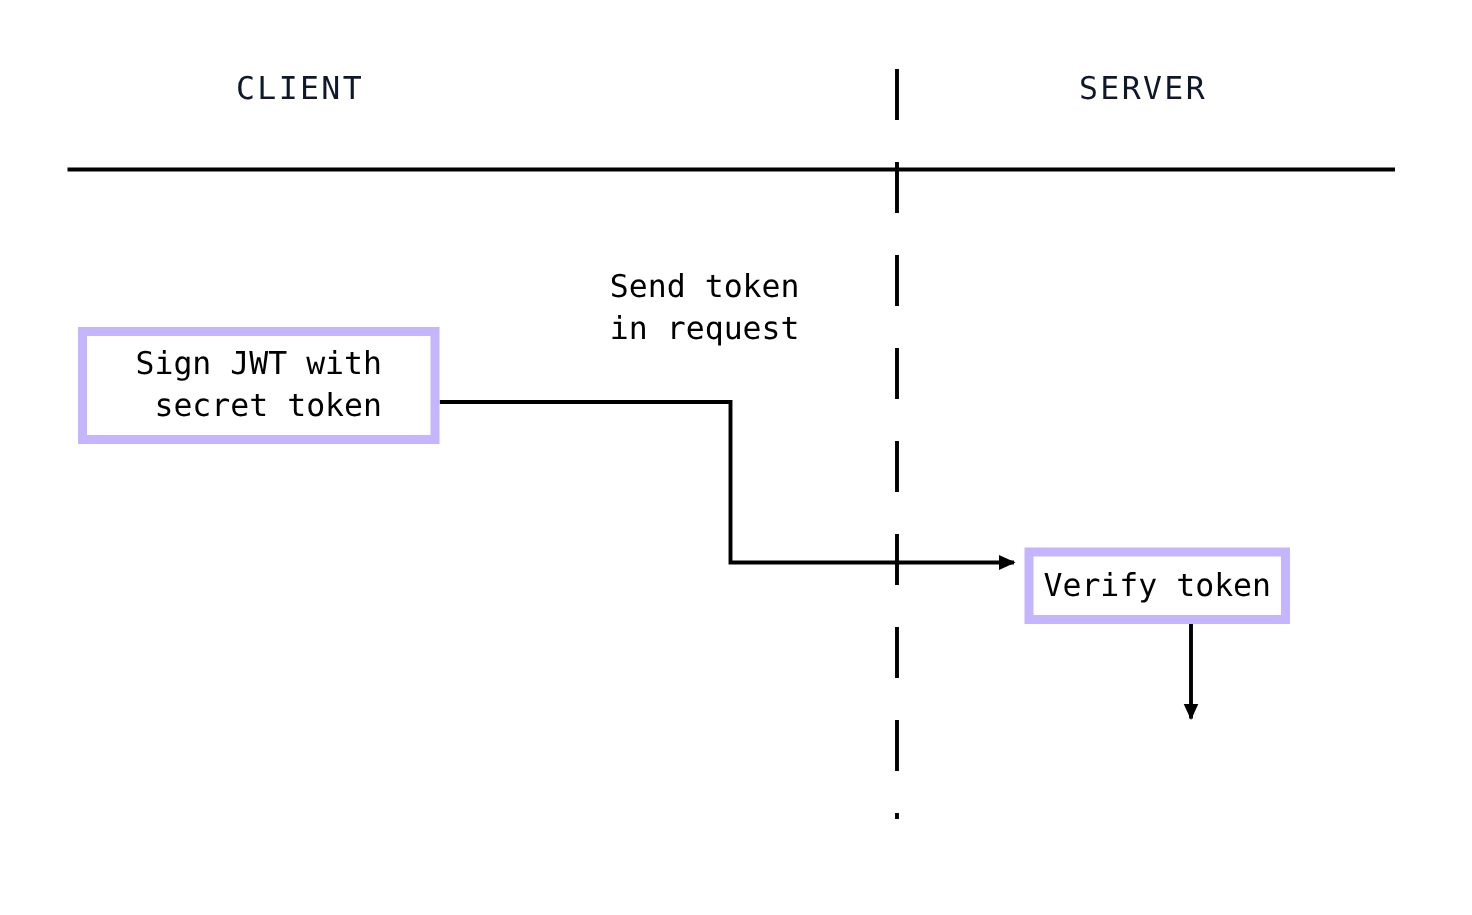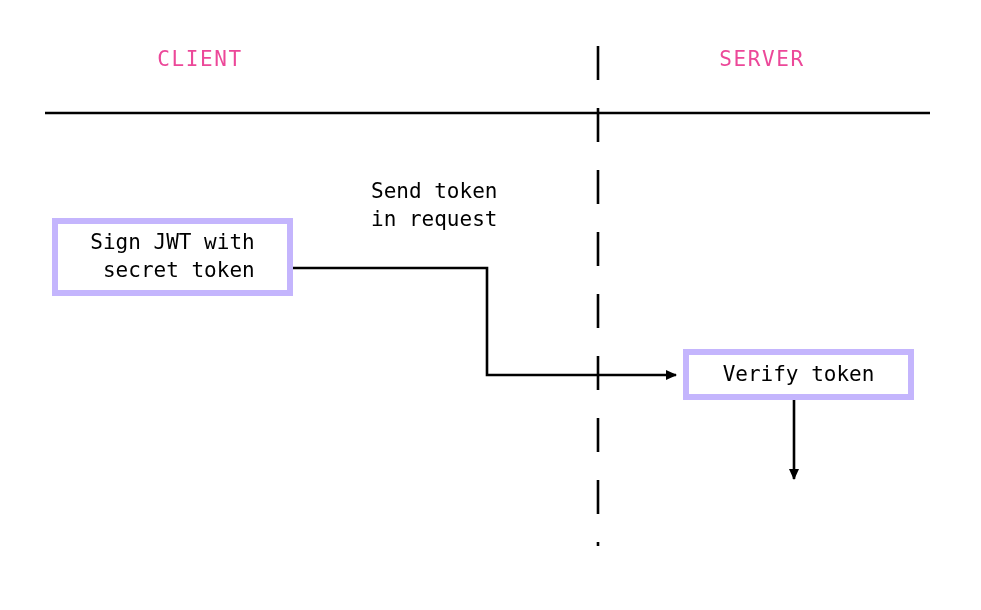--- a/index.html
+++ b/index.html
@@ -23,21 +23,21 @@
     left: 0;
     top: 0;
     width: 981px;
     height: 610px;
   }
   .lane-label {
     position: absolute;
     font-family: "DejaVu Sans Mono", "Liberation Mono", monospace;
     font-size: 21px;
     letter-spacing: 1.6px;
-    color: #ec4899;
+    color: #0f172a;
     white-space: pre;
     text-align: center;
   }
   .node {
     position: absolute;
     box-sizing: border-box;
     border: 6px solid #c4b5fd;
     background: #ffffff;
     display: flex;
     align-items: center;
@@ -49,21 +49,21 @@
     white-space: pre;
     text-align: center;
   }
   .edge-label {
     position: absolute;
     font-family: "DejaVu Sans Mono", "Liberation Mono", monospace;
     font-size: 21px;
     line-height: 1.33;
     color: #000000;
     white-space: pre;
-    text-align: left;
+    text-align: right;
   }
 </style>
 </head>
 <body>
 
 <div id="canvas">
 
   <div class="lane-label" style="left:100px; top:47px; width:200px;">CLIENT</div>
 
   <div class="lane-label" style="left:662px; top:47px; width:200px;">SERVER</div>
@@ -86,16 +86,16 @@
 
     <path d="M 794 400 L 794 479" fill="none" stroke="#000000" stroke-width="2.6" marker-end="url(#arrow-down)"></path>
   </svg>
 
   <div class="edge-label" style="left:371px; top:178px; width:162px;">Send token
 in request</div>
 
   <div class="node" style="left:52px; top:218px; width:241px; height:78px;">Sign JWT with
  secret token</div>
 
-  <div class="node" style="left:683px; top:349px; width:231px; height:51px;text-align:right;">Verify token</div>
+  <div class="node" style="left:683px; top:365px; width:177px; height:51px;text-align:right;">Verify token</div>
 
 
 </div>
 
 </body></html>

